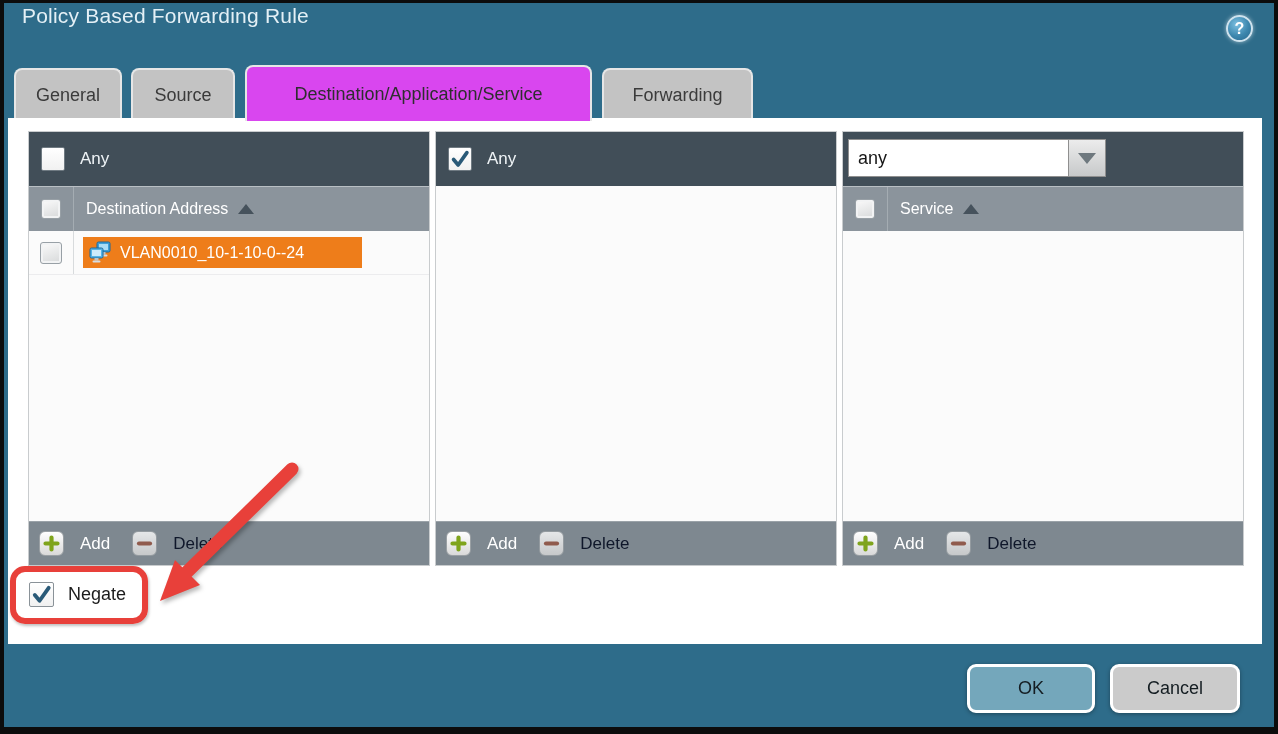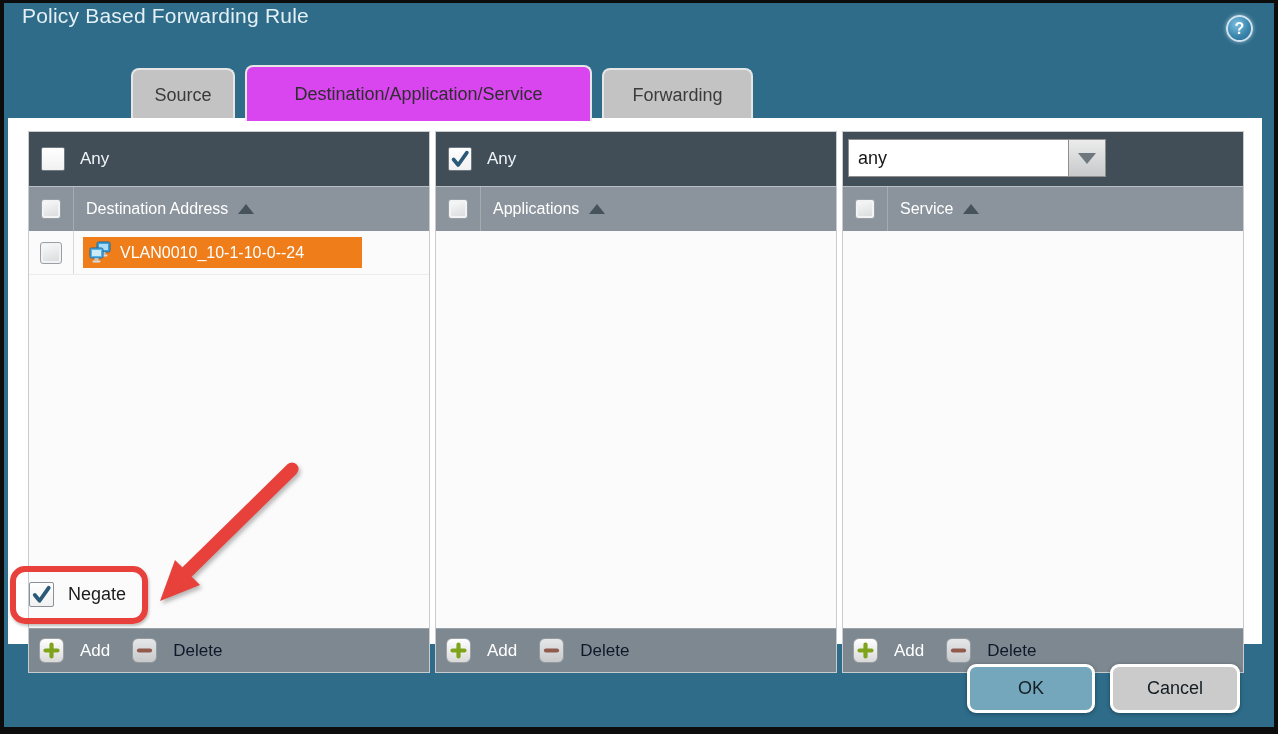--- a/index.html
+++ b/index.html
@@ -24,21 +24,21 @@
          border: 2px solid #e6e6e6; border-bottom: none;
          border-radius: 8px 8px 0 0; display: flex; align-items: center; justify-content: center;
          font-size: 18px; color: #3b3b3b; cursor: pointer; }
   .tab.active { background: #d946ef; color: #2e2e2e; z-index: 3; top: 62px; height: 56px; }
 
   
   .panel { position: absolute; left: 4px; top: 115px; width: 1254px; height: 526px;
            background: #ffffff; z-index: 2; }
 
   
-  .col { position: absolute; top: 13px; width: 402px; height: 542px;
+  .col { position: absolute; top: 13px; width: 402px; height: 435px;
          display: flex; flex-direction: column; border: 1px solid #c9ccce; justify-content: space-between; }
   .col-dest { left: 20px; } .col-apps { left: 427px; } .col-svc { left: 834px; }
 
   .anyhdr { height: 54px; background: #414e58; display: flex; align-items: center;
             padding-left: 12px; flex: none; }
   .anyhdr .lbl { color: #eef3f6; font-size: 17px; margin-left: 15px; }
 
   .subhdr { height: 45px; background: #8b949c; display: flex; align-items: center; flex: none;
             border-top: 1px solid #b9bfc4; }
   .subhdr .cbcell { width: 45px; display: flex; justify-content: center; align-items: center;
@@ -109,20 +109,23 @@
 </style>
 </head>
 <body>
 
 <div class="frame">
 <div class="dialog">
 
   <div class="title">Policy Based Forwarding Rule</div>
   <div class="help">?</div>
 
+  <div class="tab" style="left:10px; width:108px;">
+    <span>General</span>
+  </div>
   <div class="tab" style="left:127px; width:104px;">
     <span>Source</span>
   </div>
   <div class="tab active" style="left:241px; width:347px;">
     <span>Destination/Application/Service</span>
   </div>
   <div class="tab" style="left:598px; width:151px;">
     <span>Forwarding</span>
   </div>
 
@@ -182,27 +185,20 @@
 
     <div class="col col-apps">
       <div class="anyhdr">
         <span class="cb cb-24">
           <svg width="22" height="22" viewBox="0 0 24 24">
                 <path d="M5 12.5 l5 6 L19.5 5" stroke="#2a5a78" stroke-width="4" fill="none" stroke-linecap="round" stroke-linejoin="round"></path>
               </svg>
         </span>
         <span class="lbl">Any</span>
       </div>
-      <div class="subhdr">
-        <span class="cbcell">
-              <span class="cb cb-20"></span>
-            </span>
-        <span class="lbl">Applications</span>
-        <span class="tri-up"></span>
-      </div>
       <div class="list"></div>
       <div class="colfooter">
         <span class="btn-add">
           <span class="iconbtn">
             <svg width="17" height="17" viewBox="0 0 17 17">
                   <path d="M8.5 2.5 V14.5 M2.5 8.5 H14.5" stroke="#7fa41c" stroke-width="4.2" stroke-linecap="round"></path>
                 </svg>
           </span>
           <span class="lbl">Add</span>
         </span>

